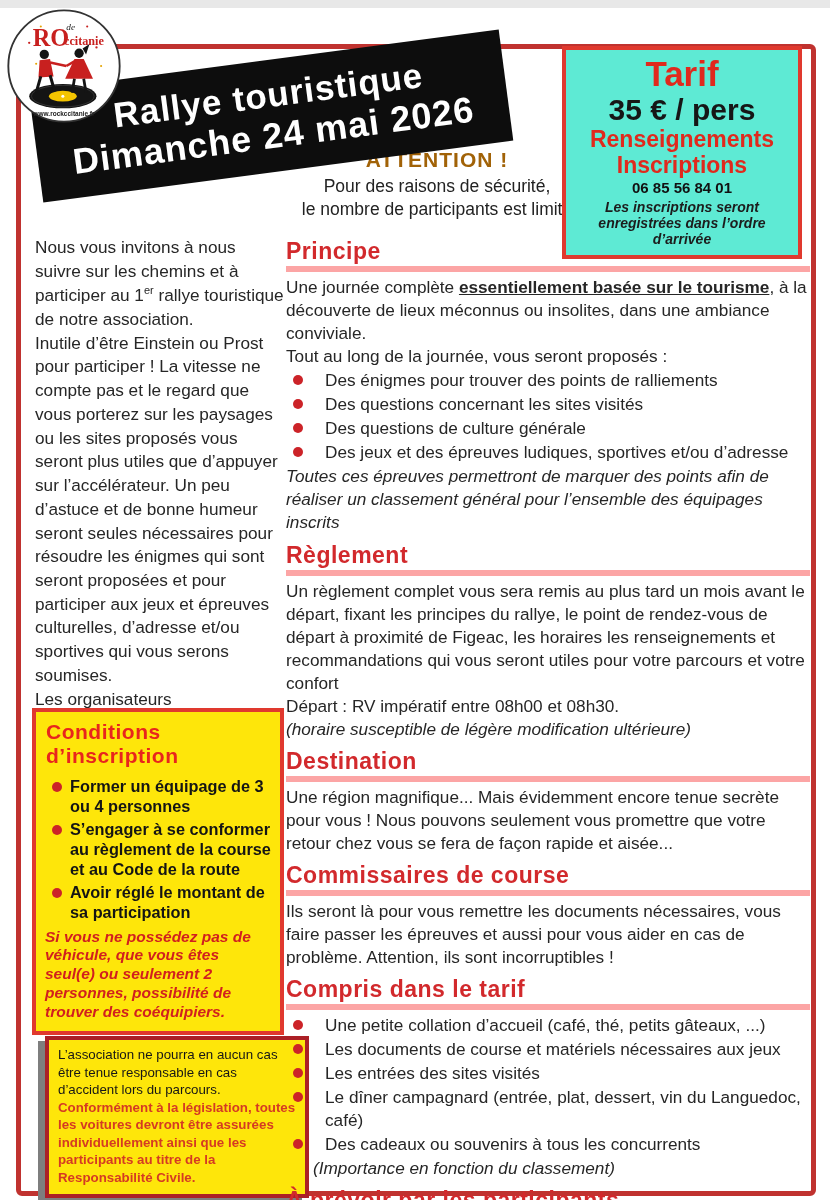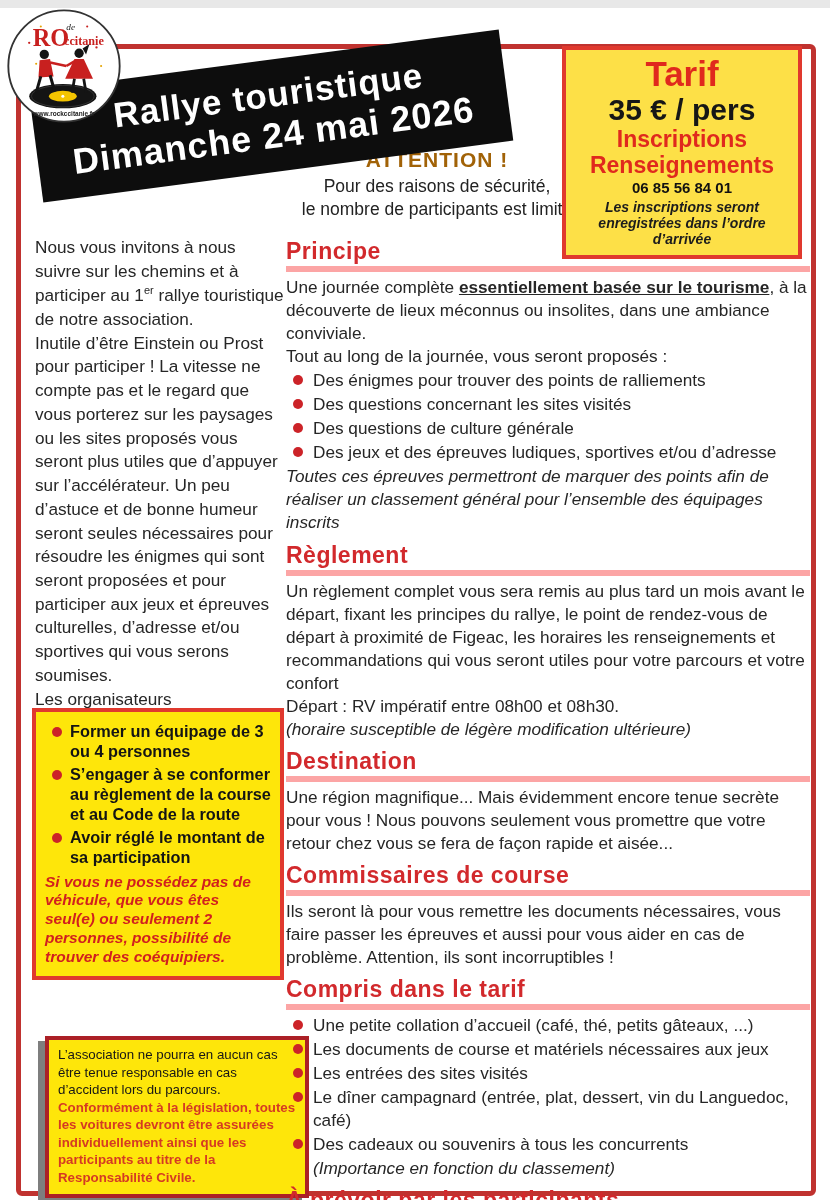--- a/index.html
+++ b/index.html
@@ -20,21 +20,21 @@
     display:flex; flex-direction:column; justify-content:center; align-items:center;
     color:#fff; font-weight:bold; letter-spacing:1px;
   }
   .banner .l1 { font-size:35px; }
   .banner .l2 { font-size:36px; }
   .attention { position:absolute; left:296px; top:140px; width:282px; text-align:center; z-index:1; }
   .attention .atitle { font-size:21px; font-weight:bold; color:#a16207; letter-spacing:1px; margin-bottom:3px; }
   .attention .aline { font-size:17.5px; color:#222; line-height:1.3; }
   .tarifbox {
     position:absolute; left:562px; top:38px; width:240px; box-sizing:border-box;
-    background:#fde047; border:4px solid #e0392e; padding:6px 4px 8px 4px;
+    background:#5eead4; border:4px solid #e0392e; padding:6px 4px 8px 4px;
     text-align:center; z-index:2;
   }
   .tarifbox .ttitle { color:#e0291d; font-size:35px; font-weight:bold; line-height:1.05; }
   .tarifbox .tprice { color:#161616; font-size:30px; font-weight:bold; line-height:1.15; }
   .tarifbox .tred   { color:#e0291d; font-size:23px; font-weight:bold; line-height:1.12; }
   .tarifbox .tphone { color:#111; font-size:15px; font-weight:bold; line-height:1.2; }
   .tarifbox .tnote  { color:#1c1c1c; font-size:14px; font-style:italic; font-weight:bold; line-height:1.15; margin-top:2px; }
   
   .intro { position:absolute; left:35px; top:228px; width:250px; font-size:17.2px; line-height:1.38; z-index:1; }
   .intro p { margin:0; }
@@ -56,21 +56,21 @@
   .assocbox .a1 { color:#161616; margin:0; }
   .assocbox .a2 { color:#d53a23; font-weight:bold; margin:0; }
   
   .rightcol { position:absolute; left:286px; top:230px; width:524px; z-index:1; }
   .sect-title {
     color:#d2292c; font-size:23px; font-weight:bold; letter-spacing:0.5px;
     border-bottom:6px solid #fca5a5; padding-bottom:1px; margin:7px 0 4px 0;
   }
   .sect-title.first { margin-top:0; }
   .rightcol p { margin:0; font-size:17.2px; line-height:1.34; }
-  .brow { display:flex; gap:10px; font-size:17.2px; line-height:1.34; padding-left:7px; margin:1px 0; }
+  .brow { display:flex; gap:22px; font-size:17.2px; line-height:1.34; padding-left:7px; margin:1px 0; }
   .brow .dot { width:10px; height:10px; border-radius:50%; background:#cc2328; flex:none; margin-top:6px; }
   .ital { font-style:italic; }
   .indent-note { margin-left:27px !important; font-style:italic; }
   .bu { font-weight:bold; text-decoration:underline; }
   
   .footer {
     position:absolute; left:0; top:1162px; width:830px; text-align:center;
     font-size:13.2px; color:#2e2e2e; z-index:1;
   }
   .footer .org { font-variant:small-caps; }
@@ -121,33 +121,34 @@
 
   <div class="attention">
     <div class="atitle">ATTENTION !</div>
     <div class="aline">Pour des raisons de sécurité,</div>
     <div class="aline">le nombre de participants est limité</div>
   </div>
 
   <div class="tarifbox">
     <div class="ttitle">Tarif</div>
     <div class="tprice">35 € / pers</div>
+    <div class="tred">Renseignements</div>
     <div class="tred">Inscriptions</div>
-    <div class="tred">Renseignements</div>
     <div class="tphone">06 85 56 84 01</div>
     <div class="tnote">Les inscriptions seront enregistrées dans l’ordre d’arrivée</div>
   </div>
 
   <div class="intro">
     <p><span>Nous vous invitons à nous suivre sur les chemins et à participer au 1</span><sup>er</sup><span> rallye touristique de notre association.</span></p>
     <p>Inutile d’être Einstein ou Prost pour participer ! La vitesse ne compte pas et le regard que vous porterez sur les paysages ou les sites proposés vous seront plus utiles que d’appuyer sur l’accélérateur. Un peu d’astuce et de bonne humeur seront seules nécessaires pour résoudre les énigmes qui sont seront proposées et pour participer aux jeux et épreuves culturelles, d’adresse et/ou sportives qui vous serons soumises.</p>
     <p>Les organisateurs</p>
   </div>
 
   <div class="condbox">
+    <div class="ctitle">Conditions d’inscription</div>
     <div class="brow">
         <span class="dot"></span>
         <span>Former un équipage de 3 ou 4 personnes</span>
       </div>
     <div class="brow">
         <span class="dot"></span>
         <span>S’engager à se conformer au règlement de la course et au Code de la route</span>
       </div>
     <div class="brow">
         <span class="dot"></span>

